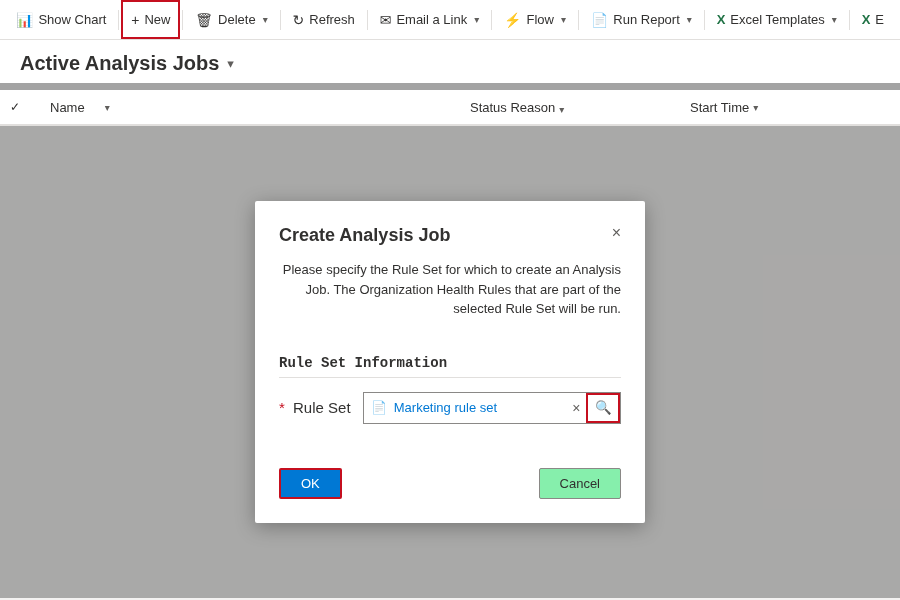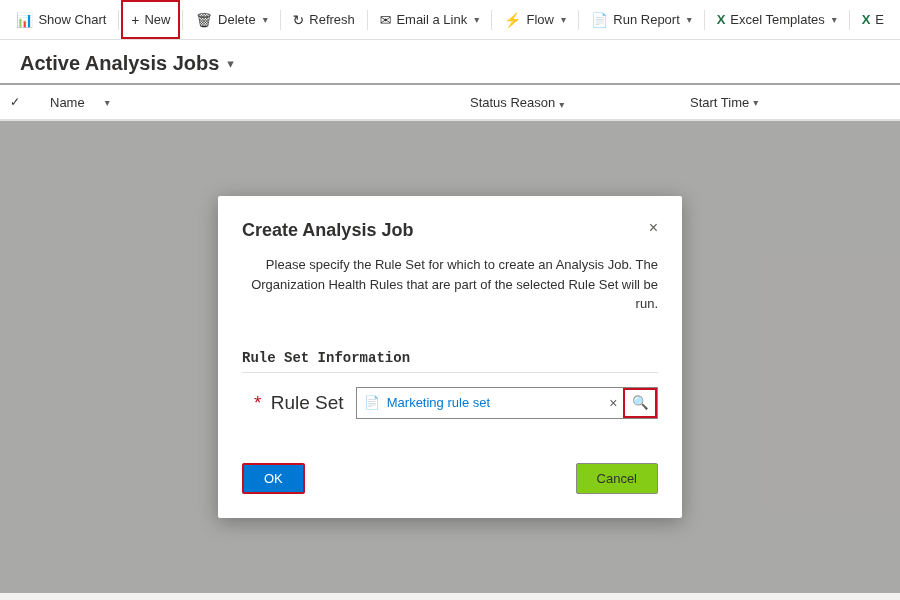--- a/index.html
+++ b/index.html
@@ -55,21 +55,21 @@
       font-size: 14px;
       color: #323130;
     }
 
     
     .page-header {
       display: flex;
       align-items: center;
       padding: 12px 20px 8px 20px;
       background: #ffffff;
-      border-bottom: 2px solid #a3a3a3;
+      border-bottom: 7px solid #a3a3a3;
     }
     .page-title {
       font-size: 20px;
       font-weight: 600;
       color: #323130;
     }
     .page-title-arrow {
       font-size: 13px;
       margin-left: 8px;
       color: #605e5c;
@@ -142,21 +142,21 @@
       align-items: center;
       justify-content: center;
       padding-bottom: 0;
     }
 
     
     .dialog {
       background: #ffffff;
       border-radius: 2px;
       box-shadow: 0 4px 20px rgba(0,0,0,0.3);
-      width: 464px;
+      width: 390px;
       padding: 24px;
       position: relative;
     }
     .dialog-header {
       display: flex;
       justify-content: space-between;
       align-items: flex-start;
       margin-bottom: 14px;
     }
     .dialog-title {
@@ -189,25 +189,24 @@
       padding-bottom: 6px;
       font-family: Liberation Mono, monospace;
     }
     .dialog-field {
       display: flex;
       align-items: center;
       gap: 12px;
       margin-bottom: 20px;
     }
     .field-label {
-      font-size: 19px;
+      font-size: 15px;
       color: #323130;
       min-width: 65px;
       text-align: right;
-      margin-left: 12px;
     }
     .field-required {
       color: #c50f1f;
       margin-right: 4px;
     }
     .field-input-container {
       display: flex;
       align-items: center;
       border: 1px solid #8a8886;
       background: #ffffff;
@@ -258,21 +257,21 @@
     .btn-ok {
       background: #0078d4;
       color: #ffffff;
       border: 2px solid #c50f1f;
       padding: 6px 20px;
       cursor: pointer;
       font-size: 13px;
       border-radius: 2px;
     }
     .btn-cancel {
-      background: #84cc16;
+      background: #86efac;
       color: #323130;
       border: 1px solid #8a8886;
       padding: 6px 20px;
       cursor: pointer;
       font-size: 13px;
       border-radius: 2px;
     }
 
     .excel-icon {
       color: #217346;

